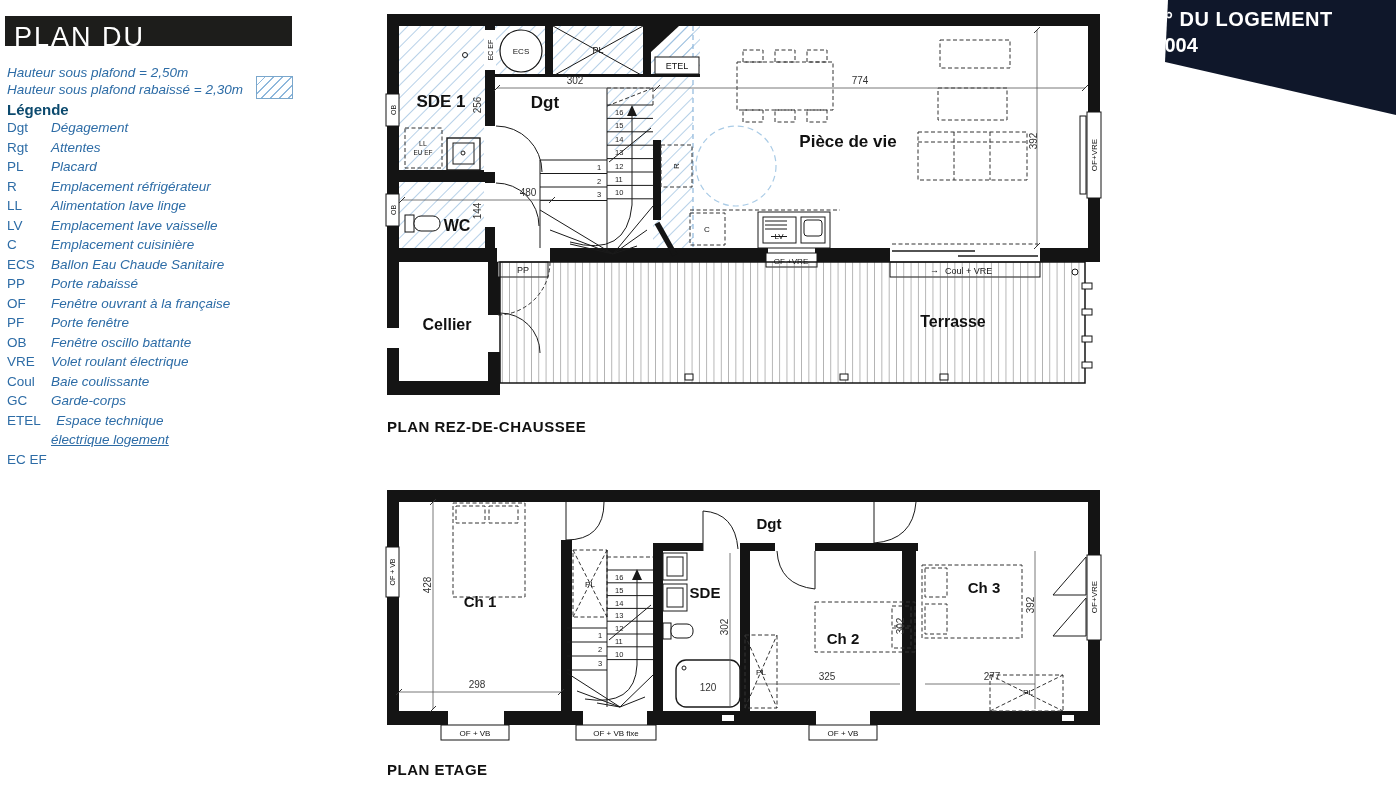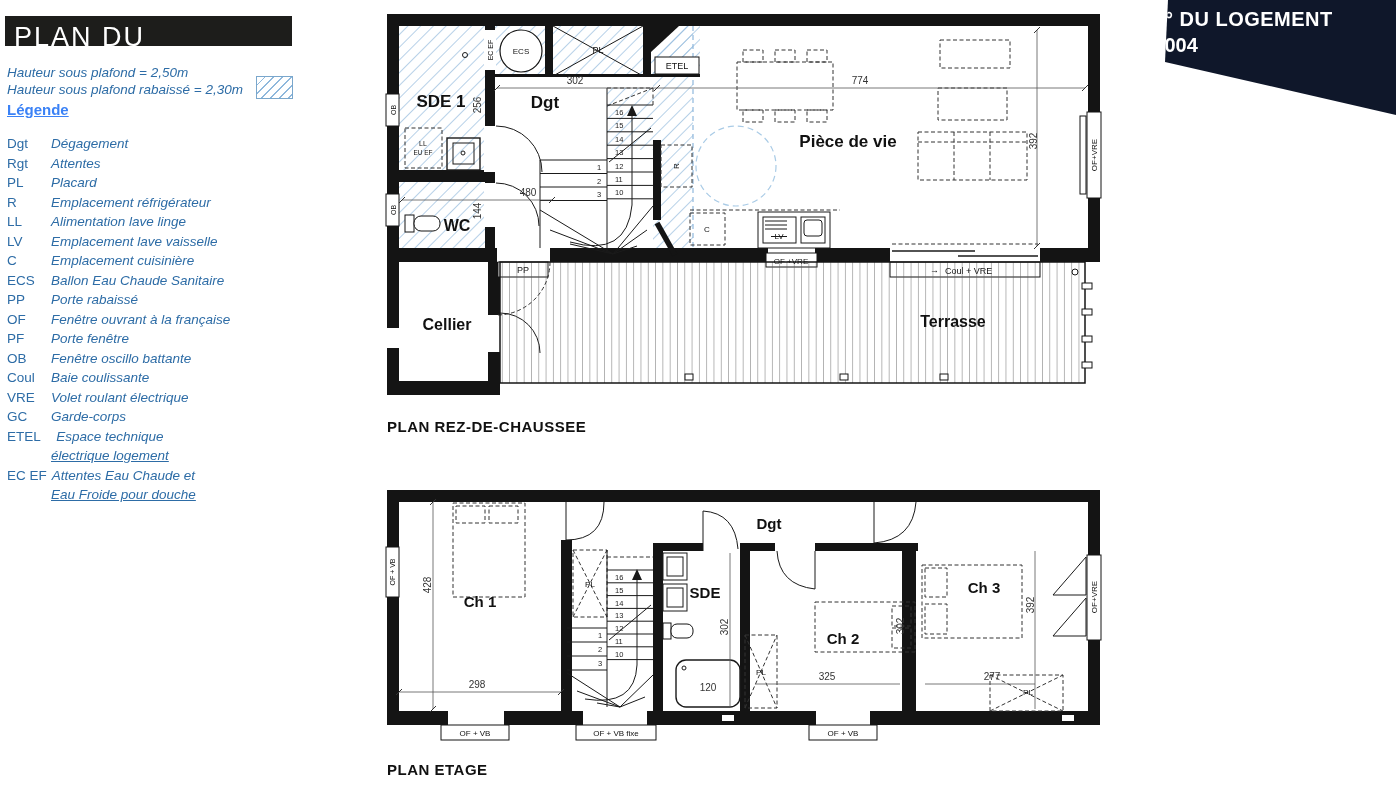--- a/index.html
+++ b/index.html
@@ -8,22 +8,22 @@
   
   .title-bar{position:absolute;left:5px;top:16px;width:287px;height:30px;background:#1d1d1b;
              color:#fff;font-size:27px;letter-spacing:2px;line-height:42px;padding-left:9px;
              box-sizing:border-box;font-weight:400;}
   .notes{position:absolute;left:7px;top:64px;width:300px;color:#2d6ca6;font-size:13.5px;
          font-style:italic;line-height:17px;}
   .hatch-swatch{position:absolute;left:256px;top:76px;width:37px;height:23px;
         border:1px solid #7aa7cc;box-sizing:border-box;
         background:repeating-linear-gradient(135deg,#fff 0 5px,#8fb8dc 5px 6.3px);}
   .legend{position:absolute;left:7px;top:101px;width:330px;color:#2d6ca6;}
-  .legend-title{font-size:15px;font-weight:bold;text-decoration:underline;color:#3b82f6;
-        margin-bottom:16px;}
+  .legend-title{font-size:15px;font-weight:bold;color:#0c4a6e;
+        margin-bottom:0;}
   .lrow{display:flex;font-size:13.5px;line-height:19.5px;}
   .lrow .abbr{width:44px;flex:0 0 44px;}
   .lrow .lbl{font-style:italic;text-align:center;}
   .lrow .l2{display:block;text-decoration:underline;}
   
   .badge{position:absolute;left:1150px;top:0;width:246px;height:118px;background:#0f172a;
          clip-path:polygon(18px 0,246px 0,246px 115px,15px 62px);color:#fff;text-align:left;
          box-sizing:border-box;padding:8px 14px 0 0;}
   .badge-line1{font-size:20px;font-weight:bold;letter-spacing:.5px;}
   .badge-line2{font-size:20px;font-weight:bold;margin-top:3px;}
@@ -107,38 +107,37 @@
     </div>
   <div class="lrow">
       <span class="abbr">PF</span>
       <span class="lbl">Porte fenêtre</span>
     </div>
   <div class="lrow">
       <span class="abbr">OB</span>
       <span class="lbl">Fenêtre oscillo battante</span>
     </div>
   <div class="lrow">
+      <span class="abbr">VRE</span>
+      <span class="lbl">Volet roulant électrique</span>
+    </div>
+  <div class="lrow">
       <span class="abbr">Coul</span>
       <span class="lbl">Baie coulissante</span>
     </div>
   <div class="lrow">
-      <span class="abbr">VRE</span>
-      <span class="lbl">Volet roulant électrique</span>
-    </div>
-  <div class="lrow">
       <span class="abbr">GC</span>
       <span class="lbl">Garde-corps</span>
     </div>
   <div class="lrow">
       <span class="abbr">ETEL</span>
       <span class="lbl"><span>Espace technique</span><span class="l2">électrique logement</span></span>
     </div>
   <div class="lrow">
       <span class="abbr">EC EF</span>
-      <span class="lbl"><span>Attentes Eau Chaude et</span><span class="l2">Eau Froide pour douche</span></span>
     </div>
 </div>
 
 <div class="badge">
   <div class="badge-line1">N° DU LOGEMENT</div>
   <div class="badge-line2">B004</div>
 </div>
 
 <svg id="rdc" class="svgplan" width="720" height="435" viewBox="0 0 720 435">
   <defs>

